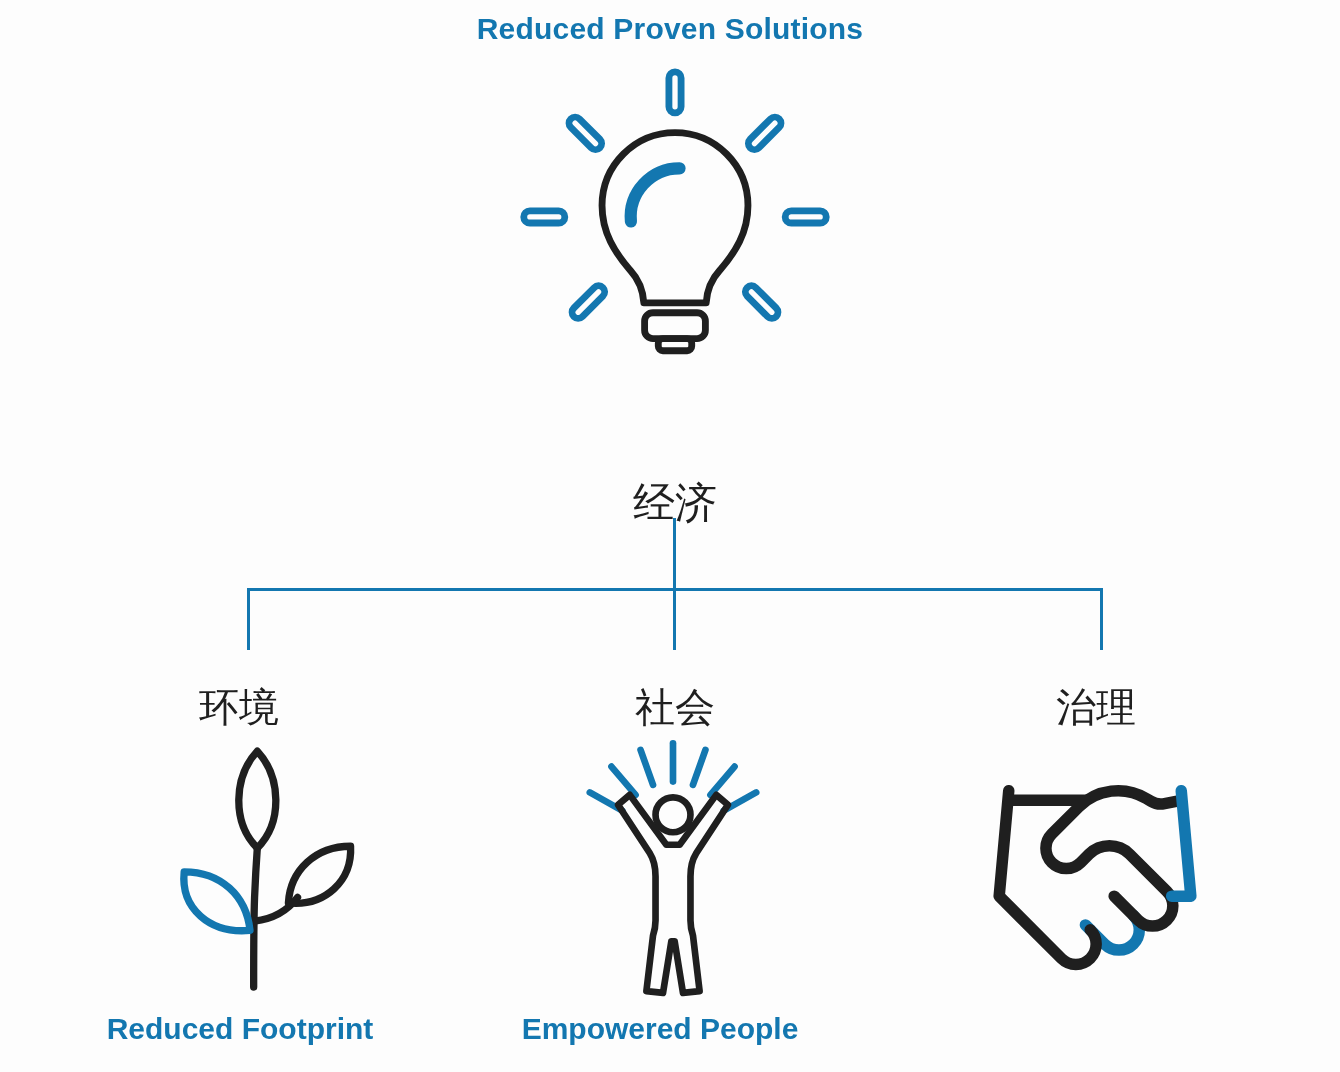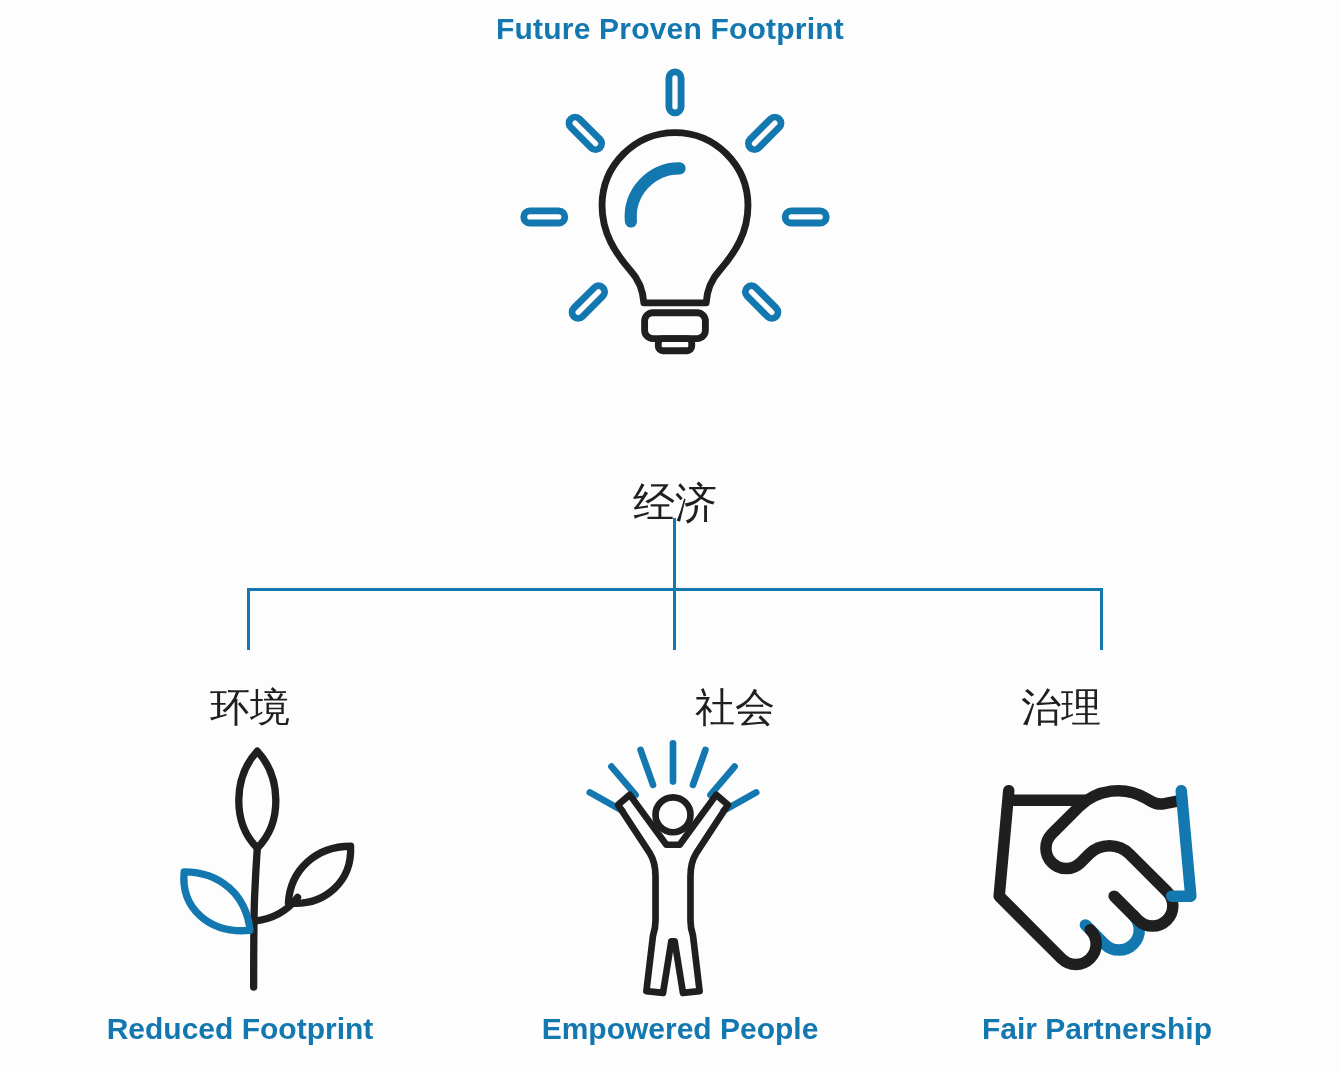--- a/index.html
+++ b/index.html
@@ -30,48 +30,48 @@
     color:var(--ink);
     margin-top:20px;
   }
   .root-label{
     top:455px;left:525px;width:300px;
     font-size:42px;
   }
   .branch-label{
     top:660px;width:200px;font-size:40px;
   }
-  .branch-label.env{left:150px;font-family:Liberation Serif, serif;}
-  .branch-label.soc{left:575px;text-align:right;}
-  .branch-label.gov{left:961px;}
+  .branch-label.env{left:139px;font-family:Liberation Serif, serif;}
+  .branch-label.soc{left:575px;}
+  .branch-label.gov{left:996px;}
   .caption{
     top:1012px;width:360px;
     font-size:30px;font-weight:bold;
     color:var(--accent);
   }
   .caption.env{left:60px;}
-  .caption.soc{left:500px;text-align:center;}
+  .caption.soc{left:480px;text-align:center;}
   .caption.gov{left:917px;}
   .connector{background:var(--accent);}
   .conn-root{left:673px;top:518px;width:3px;height:72px;}
   .conn-h{left:247px;top:588px;width:856px;height:3px;}
   .conn-env{left:247px;top:588px;width:3px;height:62px;}
   .conn-soc{left:673px;top:588px;width:3px;height:62px;}
   .conn-gov{left:1100px;top:588px;width:3px;height:62px;}
   svg{display:block;overflow:visible;}
   .s-ink{stroke:var(--ink);fill:none;}
   .s-accent{stroke:var(--accent);fill:none;}
   .round{stroke-linecap:round;stroke-linejoin:round;}
 </style>
 </head>
 <body>
 
 <div class="stage">
 
-  <div class="abs title center-text">Future Proven Footprint</div>
+  <div class="abs title center-text">Reduced Proven Solutions</div>
 
   <div class="abs" style="left:500px;top:68px;">
     <svg width="350" height="380" viewBox="0 0 460 500">
 
       <g>
         <rect class="s-accent" stroke-width="9" x="-27" y="-8" width="54" height="16" rx="8" transform="translate(230,32) rotate(90)"></rect>
         <rect class="s-accent" stroke-width="9" x="-27" y="-8" width="54" height="16" rx="8" transform="translate(112,86) rotate(45)"></rect>
         <rect class="s-accent" stroke-width="9" x="-27" y="-8" width="54" height="16" rx="8" transform="translate(348,86) rotate(-45)"></rect>
         <rect class="s-accent" stroke-width="9" x="-27" y="-8" width="54" height="16" rx="8" transform="translate(58,196)"></rect>
         <rect class="s-accent" stroke-width="9" x="-27" y="-8" width="54" height="16" rx="8" transform="translate(402,196)"></rect>
@@ -139,15 +139,14 @@
       <path class="s-accent round" stroke-width="1.2" d="m11 17 2 2a1 1 0 1 0 3-3"></path>
       <path class="s-ink round" stroke-width="1.2" d="m14 14 2.5 2.5a1 1 0 1 0 3-3l-3.88-3.88a3 3 0 0 0-4.24 0l-.88.88a1 1 0 1 1-3-3l2.81-2.81a5.79 5.79 0 0 1 7.06-.87l.47.28a2 2 0 0 0 1.42.25L21 4"></path>
       <path class="s-accent round" stroke-width="1.2" d="m21 3 1 11h-2"></path>
       <path class="s-ink round" stroke-width="1.2" d="M3 3 2 14l6.5 6.5a1 1 0 1 0 3-3"></path>
       <path class="s-ink round" stroke-width="1.2" d="M3 4h8"></path>
     </svg>
   </div>
 
   <div class="abs caption env center-text">Reduced Footprint</div>
   <div class="abs caption soc center-text">Empowered People</div>
-  <div class="abs caption gov center-text">Fair Partnership</div>
 
 </div>
 
 </body></html>

